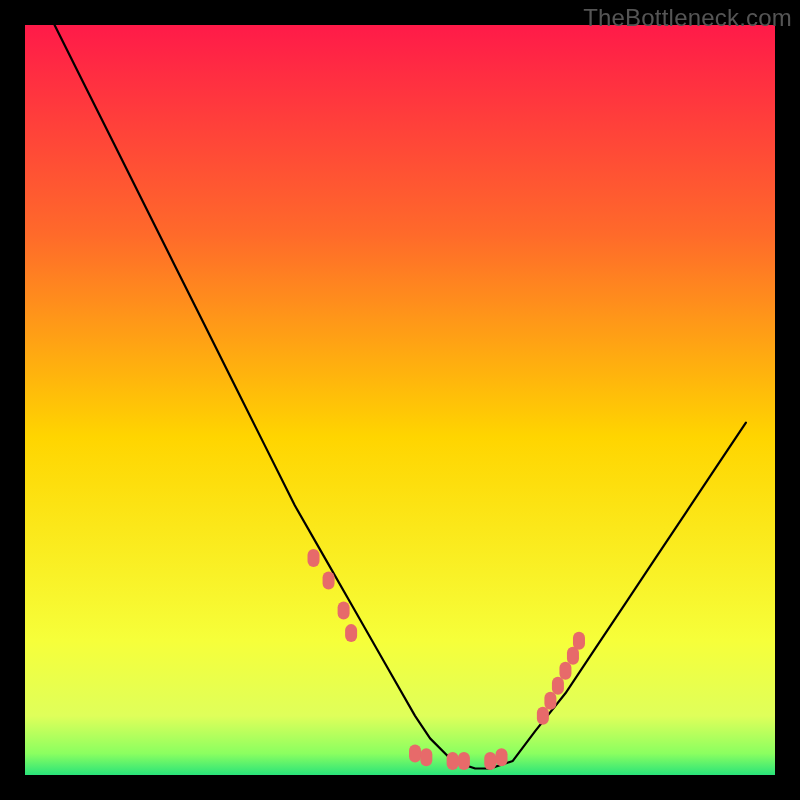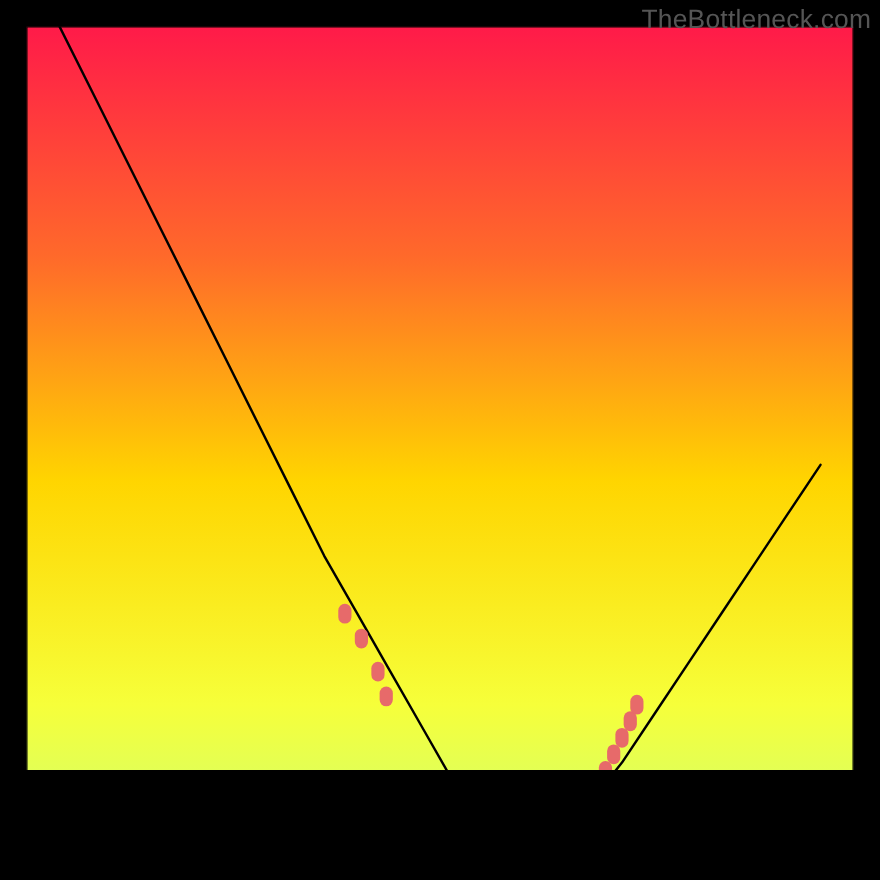--- a/index.html
+++ b/index.html
@@ -1,17 +1,17 @@
 <!DOCTYPE html>
 <html><head>
 <meta charset="utf-8">
 <style>
   * { margin: 0; padding: 0; box-sizing: border-box; }
   body { background: #000; font-family: Arial, Helvetica, sans-serif; }
-  .stage { width: 800px; height: 700px; position: relative; background: #000; }
+  .stage { width: 800px; height: 800px; position: relative; background: #000; }
   .plot { position: absolute; left: 24px; top: 24px; width: 752px; height: 752px; background: #000; }
   .plot-area { position: absolute; inset: 0; overflow: hidden; }
   .frame { position: absolute; inset: 0; border: 1px solid #000; pointer-events: none; }
   .attrib { position: absolute; top: 4px; right: 8px; color: #555; font-size: 24px; font-weight: 400; letter-spacing: 0.2px; }
   svg { display: block; }
 </style>
 </head>
 <body>
 
 <div class="stage">

